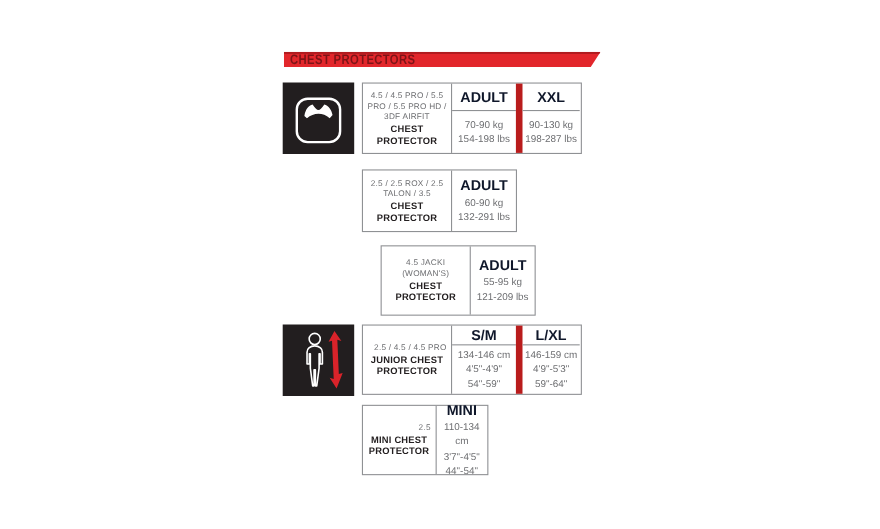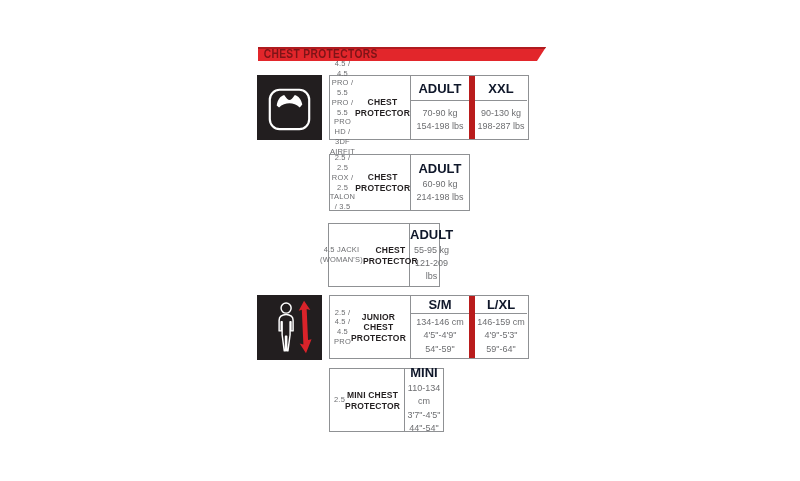--- a/index.html
+++ b/index.html
@@ -56,23 +56,23 @@
   .stable {
     position: absolute;
     display: flex;
     border: 1px solid #8f9194;
     background: #ffffff;
   }
   .name-cell {
     width: 81px;
     border-right: 1px solid #8f9194;
     display: flex;
-    flex-direction: row;
+    flex-direction: column;
     justify-content: center;
-    align-items: center;
+    align-items: flex-end;
     text-align: center;
     padding: 2px 4px;
   }
   .models {
     font-size: 7.5px;
     color: #6d6e71;
     line-height: 1.3;
     letter-spacing: .2px;
   }
   .product {
@@ -149,26 +149,26 @@
 
   <div class="stable nosep t2" style="left:329px;top:154px;width:141px;height:57px">
     <div class="name-cell">
       <div class="models">2.5 / 2.5 ROX / 2.5 TALON / 3.5</div>
       <div class="product">CHEST PROTECTOR</div>
     </div>
     <div class="size-col">
       <div class="size-head">ADULT</div>
       <div class="size-vals">
         <div>60-90 kg</div>
-        <div>214-198 lbs</div>
-      </div>
-    </div>
-  </div>
-
-  <div class="stable nosep t3" style="left:328px;top:223px;width:112px;height:64px">
+        <div>132-291 lbs</div>
+      </div>
+    </div>
+  </div>
+
+  <div class="stable nosep t3" style="left:346px;top:223px;width:141px;height:64px">
     <div class="name-cell">
       <div class="models">4.5 JACKI (WOMAN'S)</div>
       <div class="product">CHEST PROTECTOR</div>
     </div>
     <div class="size-col">
       <div class="size-head">ADULT</div>
       <div class="size-vals">
         <div>55-95 kg</div>
         <div>121-209 lbs</div>
       </div>

